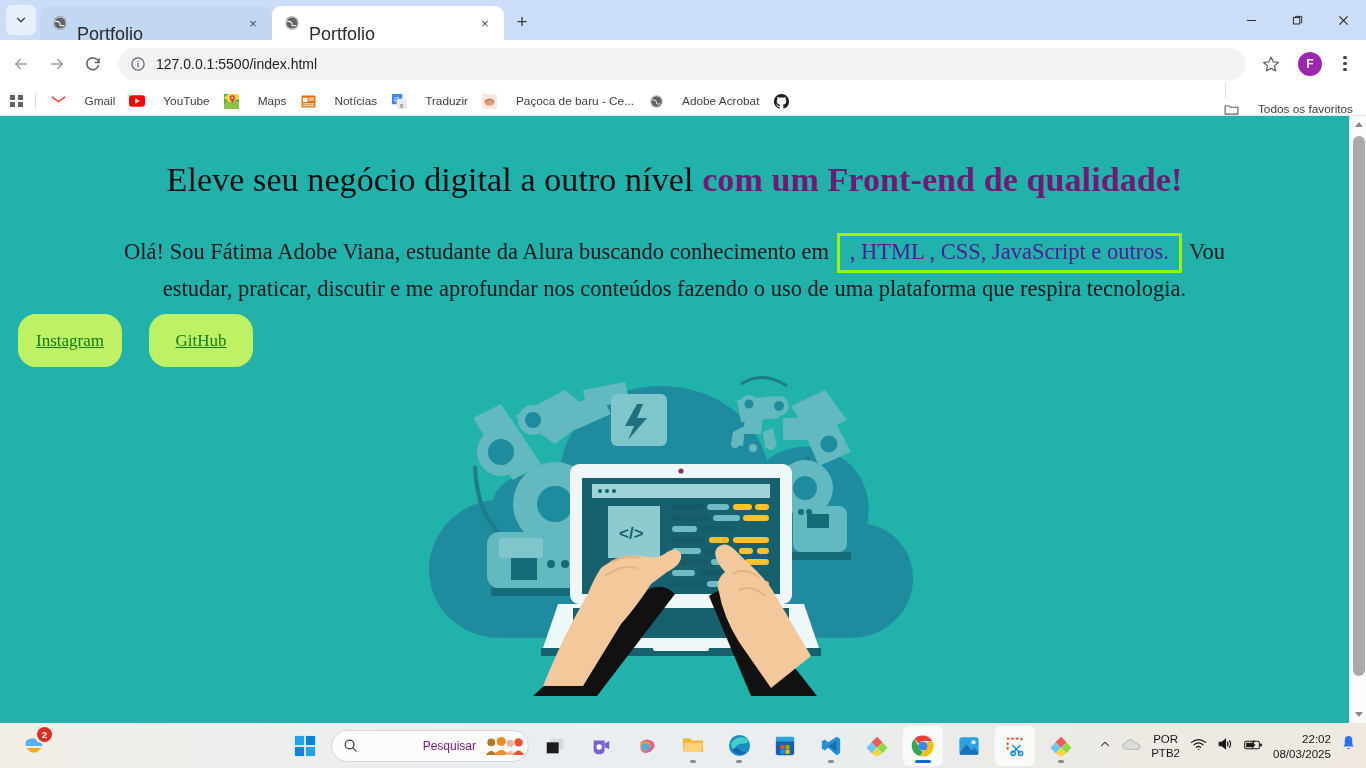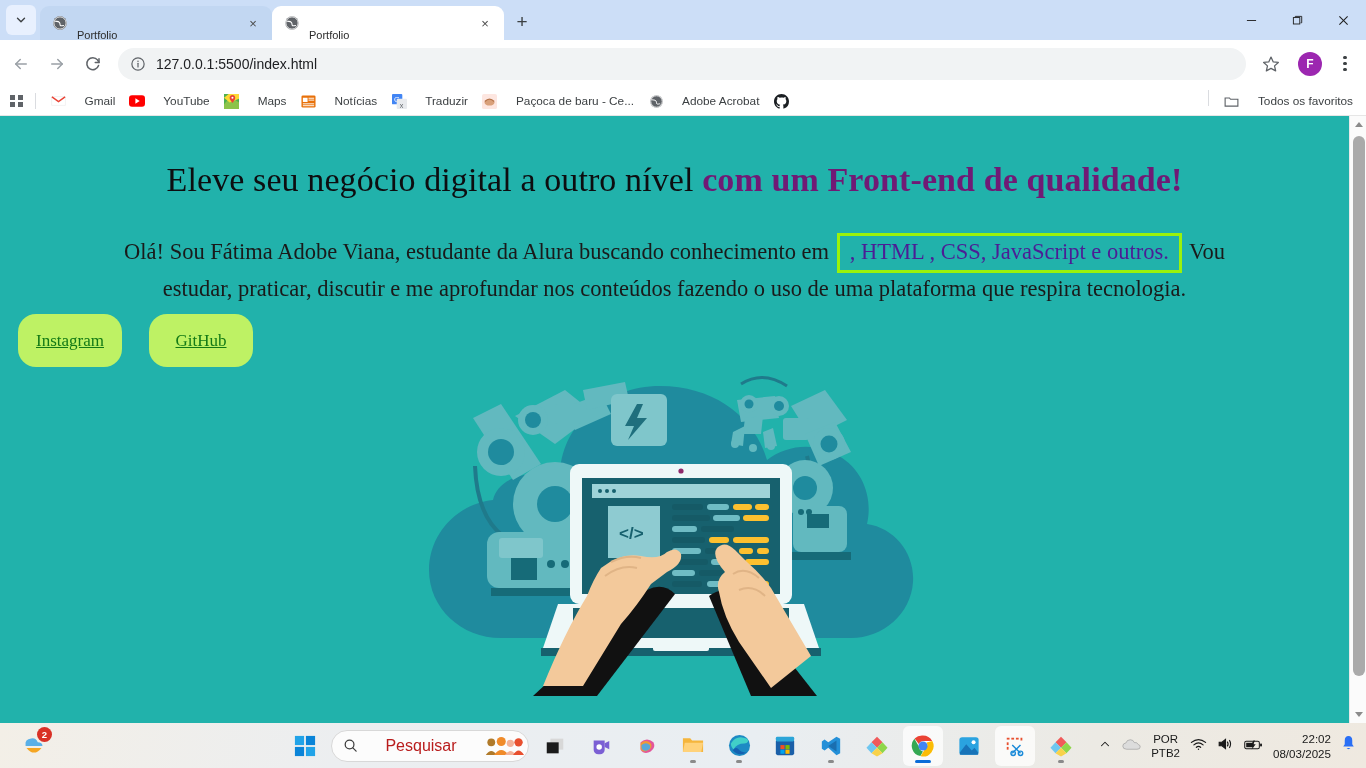--- a/index.html
+++ b/index.html
@@ -28,21 +28,21 @@
   .tab {
     height: 34px; width: 232px; display: flex; align-items: center;
     padding: 0 10px 0 12px; border-radius: 9px 9px 0 0;
     position: relative; cursor: pointer; font-size: 12.5px; color: #2b2b2b;
   }
   .tab.inactive { background: #c2d7f2; }
   .tab.active { background: #ffffff; }
   .tab .favicon { width: 16px; height: 16px; flex: 0 0 16px; margin-right: 9px; }
   .tab .tab-title {
     flex: 1 1 auto; white-space: nowrap; overflow: hidden;
-    text-overflow: ellipsis; font-size: 11px; margin-top: 23px;
+    text-overflow: ellipsis; font-size: 18px; margin-top: 23px;
   }
   .tab .tab-close {
     width: 18px; height: 18px; flex: 0 0 18px; border-radius: 50%;
     display: flex; align-items: center; justify-content: center;
     font-size: 13px; color: #4a4a4a; cursor: pointer;
   }
   .newtab {
     width: 28px; height: 28px; margin-bottom: 4px; margin-left: 4px;
     display: flex; align-items: center; justify-content: center;
     border-radius: 50%; font-size: 19px; color: #3c4043; cursor: pointer;
@@ -96,21 +96,21 @@
     padding: 0 6px 0 10px; font-size: 11.8px; color: #3c4043;
     border-bottom: 1px solid #e6e6e6; position: relative;
   }
   .bm { display: flex; align-items: center; gap: 18px; padding: 3px 7px;
         border-radius: 4px; cursor: pointer; white-space: nowrap; }
   .bm .bmicon { width: 16px; height: 16px; flex: 0 0 16px;
       display: flex; align-items: center; justify-content: center; }
   .apps-grid { display: grid; grid-template-columns: 5px 5px; gap: 2.5px; cursor: pointer; margin-right: 4px; }
   .apps-grid span { width: 5px; height: 5px; background: #5f6368; display: block; }
   .bm-sep { width: 1px; height: 16px; background: #dadce0; margin: 0 8px; }
-  .bm-right { margin-left: auto; display: flex; align-items: flex-start; }
+  .bm-right { margin-left: auto; display: flex; align-items: flex-start; flex-direction: column; }
 
   
   .viewport {
     position: relative; width: 1366px; height: 607px;
     background: #21b2ab; overflow: hidden;
   }
   .page {
     position: absolute; inset: 0 17px 0 0;
     text-align: center;
   }
@@ -193,21 +193,21 @@
   .tbicon .dot {
     position: absolute; bottom: 3px; left: 50%; transform: translateX(-50%);
     width: 6px; height: 3px; border-radius: 2px; background: #8a8a8a;
   }
   .tbicon .dot.act { width: 16px; background: #0a6cd8; }
   .searchpill {
     height: 32px; width: 198px; border-radius: 17px; background: #fcfcfc;
     border: 1px solid #d8d8d8; display: flex; align-items: center;
     padding: 0 4px 0 11px; cursor: pointer; gap: 8px;
   }
-  .searchpill .lbl { font-size: 16px; color: #b91c1c; flex: 1 1 auto; text-align: center; }
+  .searchpill .lbl { font-size: 12px; color: #701a75; flex: 1 1 auto; text-align: right; }
   .clock {
     font-size: 11.6px; color: #1a1a1a; line-height: 15px; text-align: right; cursor: pointer;
   }
   .lang { font-size: 11.5px; color: #1a1a1a; line-height: 14px; text-align: center; cursor: pointer; }
   .badge {
     position: absolute; top: 1px; right: 2px; min-width: 15px; height: 15px;
     border-radius: 8px; background: #d93025; color: #fff; font-size: 9.5px;
     display: flex; align-items: center; justify-content: center; font-weight: bold;
   }
 </style>

